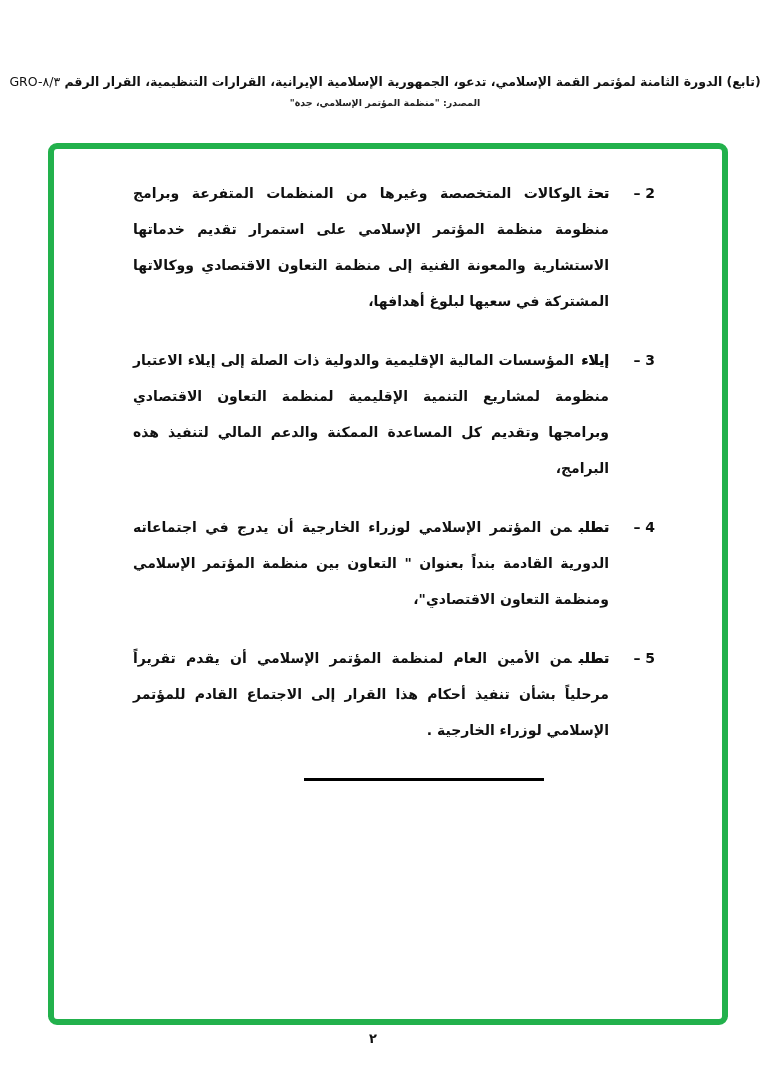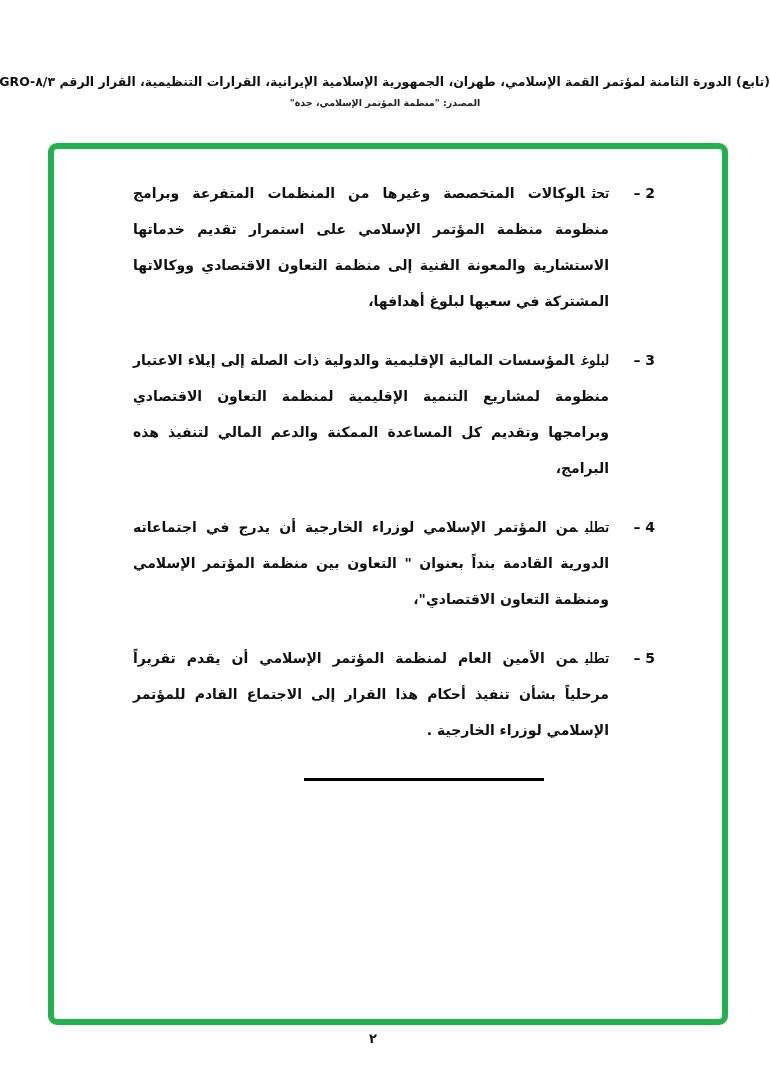--- a/index.html
+++ b/index.html
@@ -19,21 +19,21 @@
     width: 770px;
     text-align: center;
     direction: rtl;
     font-weight: bold;
   }
   .header-line1 {
     font-size: 12.5px;
     white-space: nowrap;
     letter-spacing: 0px;
   }
-  .header-line1 bdo { font-weight: bold; }
+  .header-line1 bdo { font-weight: normal; }
   .header-line2 {
     font-size: 9.5px;
     margin-top: 8px;
     color: #222;
   }
 
   
   .frame {
     position: absolute;
     left: 48px; top: 143px;
@@ -60,21 +60,21 @@
   }
   .item-number {
     position: absolute;
     right: 0; top: 0;
     width: 40px;
     direction: rtl;
     text-align: right;
     font-weight: bold;
   }
   .lead-word {
-    font-weight: normal;
+    font-weight: bold;
     margin-left: 7px;
     text-shadow: 0.4px 0 0 #101010;
   }
 
   .divider {
     width: 240px; height: 3px;
     background: #000000;
     margin: 30px 111px 0 auto;
   }
 
@@ -86,35 +86,35 @@
     text-align: center;
     font-size: 13px;
     font-weight: bold;
     direction: rtl;
   }
 </style>
 </head>
 <body>
 
 <div class="header">
-  <div class="header-line1"><span>(تابع) الدورة الثامنة لمؤتمر القمة الإسلامي، طهران، الجمهورية الإسلامية الإيرانية، القرارات التنظيمية، القرار الرقم</span> <bdo dir="ltr">GRO-٨/٣</bdo> </div>
+  <div class="header-line1"><span>(تابع) الدورة الثامنة لمؤتمر القمة الإسلامي، تدعو، الجمهورية الإسلامية الإيرانية، القرارات التنظيمية، القرار الرقم</span> <bdo dir="ltr">GRO-٨/٣</bdo> </div>
   <div class="header-line2">المصدر:  "منظمة المؤتمر الإسلامي، جدة"</div>
 </div>
 
 <div class="frame">
   <div class="content">
 
     <div class="item">
       <span class="item-number">2 –</span>
       <span class="lead-word">تحث</span><span>الوكالات المتخصصة وغيرها من المنظمات المتفرعة وبرامج منظومة منظمة المؤتمر الإسلامي على استمرار تقديم خدماتها الاستشارية والمعونة الفنية إلى منظمة التعاون الاقتصادي ووكالاتها المشتركة في سعيها لبلوغ أهدافها،</span>
     </div>
 
     <div class="item">
       <span class="item-number">3 –</span>
-      <span class="lead-word">لبلوغ</span><span>المؤسسات المالية الإقليمية والدولية ذات الصلة إلى إيلاء الاعتبار منظومة لمشاريع التنمية الإقليمية لمنظمة التعاون الاقتصادي وبرامجها وتقديم كل المساعدة الممكنة والدعم المالي لتنفيذ هذه البرامج،</span>
+      <span class="lead-word">إيلاء</span><span>المؤسسات المالية الإقليمية والدولية ذات الصلة إلى إيلاء الاعتبار منظومة لمشاريع التنمية الإقليمية لمنظمة التعاون الاقتصادي وبرامجها وتقديم كل المساعدة الممكنة والدعم المالي لتنفيذ هذه البرامج،</span>
     </div>
 
     <div class="item">
       <span class="item-number">4 –</span>
       <span class="lead-word">تطلب</span><span>من المؤتمر الإسلامي لوزراء الخارجية أن يدرج في اجتماعاته الدورية القادمة بنداً بعنوان " التعاون بين منظمة المؤتمر الإسلامي ومنظمة التعاون الاقتصادي"،</span>
     </div>
 
     <div class="item">
       <span class="item-number">5 –</span>
       <span class="lead-word">تطلب</span><span>من الأمين العام لمنظمة المؤتمر الإسلامي أن يقدم تقريراً مرحلياً بشأن تنفيذ أحكام هذا القرار إلى الاجتماع القادم للمؤتمر الإسلامي لوزراء الخارجية .</span>

